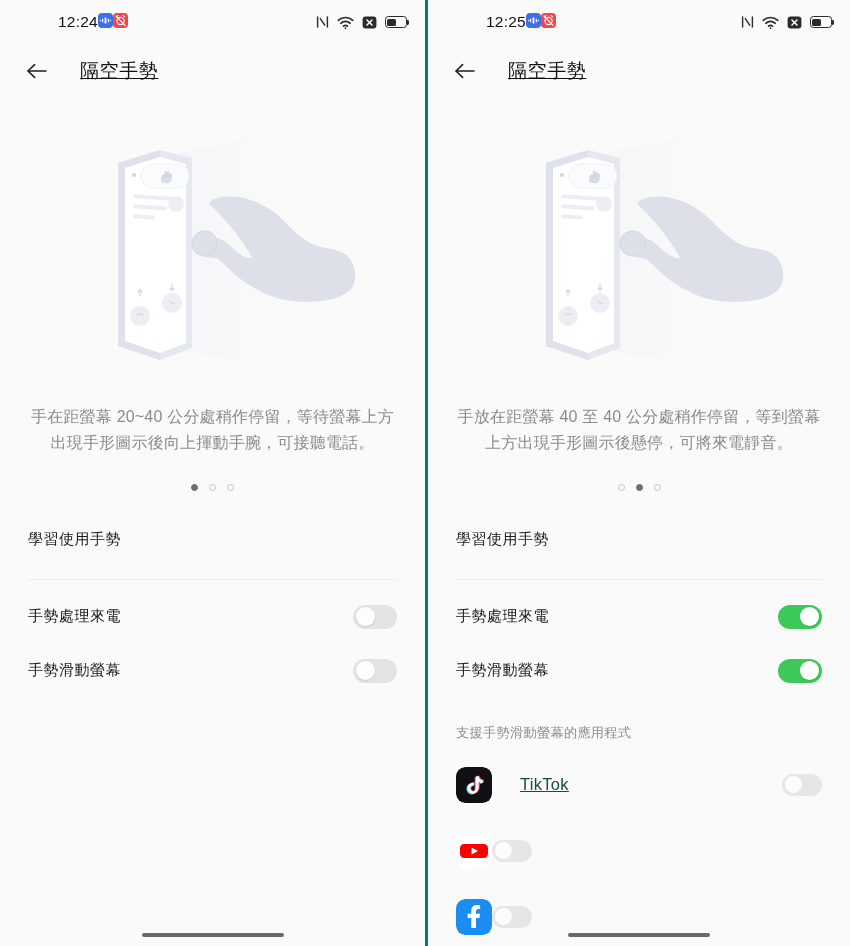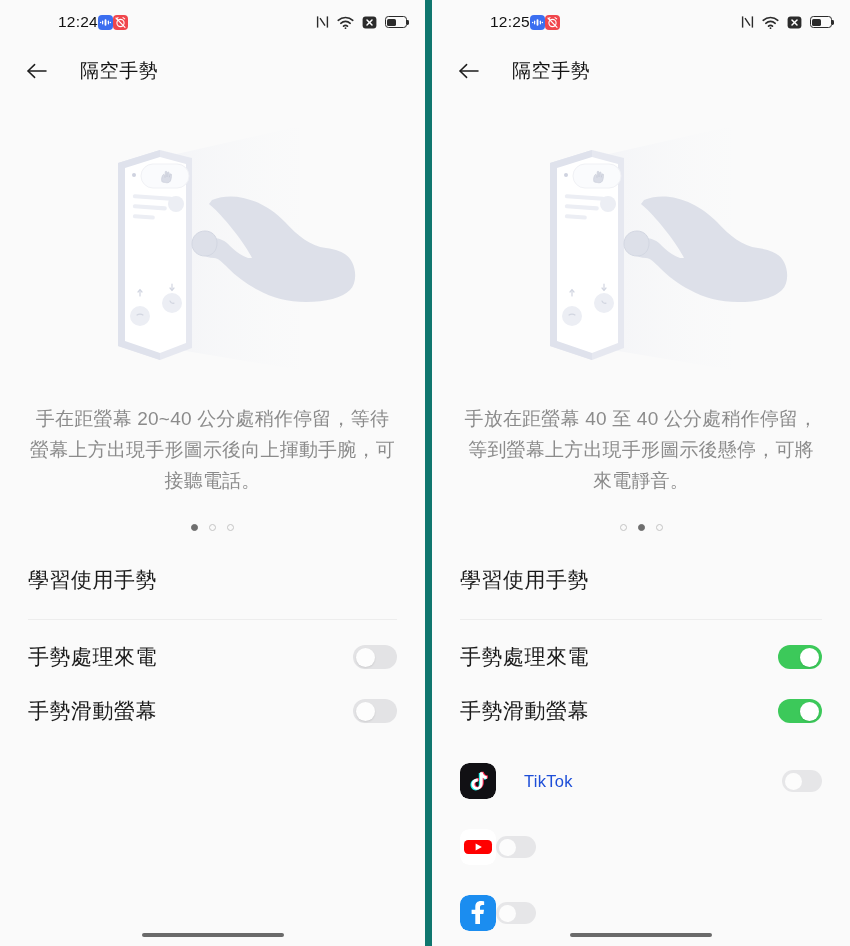--- a/index.html
+++ b/index.html
@@ -9,30 +9,30 @@
     font-family: "Liberation Sans", "DejaVu Sans", sans-serif;
     overflow: hidden;
   }
   .screens { display: flex; width: 850px; height: 946px; }
   .screen {
     width: 425px; height: 946px;
     background: #fafafa;
     position: relative;
     overflow: hidden;
   }
-  .screen.right { border-left: 7px solid #0f766e; }
+  .screen.right { border-left: 3px solid #0f766e; }
 
   
   .statusbar {
     height: 44px;
     display: flex; align-items: center;
     padding: 0 20px;
     position: relative;
   }
-  .sb-left { display: flex; align-items: center; gap: 0; margin-left: 38px; }
+  .sb-left { display: flex; align-items: flex-start; gap: 0; margin-left: 38px; }
   .sb-time { font-size: 15.5px; color: #111; letter-spacing: 0.2px; font-weight: 400; }
   .appicon { width: 15px; height: 15px; border-radius: 4px; position: relative; }
   .appicon.blue { background: #3b6ef0; }
   .appicon.red  { background: #f0464c; }
   .appicon svg { position: absolute; inset: 0; width: 100%; height: 100%; }
   .sb-right {
     position: absolute; right: 18px; top: 0; height: 44px;
     display: flex; align-items: center; gap: 8px;
   }
   .sb-ic { display: flex; align-items: center; justify-content: center; }
@@ -48,43 +48,44 @@
 
   
   .header { height: 54px; display: flex; align-items: center; padding: 0 22px; }
   .back-btn {
     width: 30px; height: 30px; display: flex; align-items: center; justify-content: center;
     cursor: pointer;
   }
   .page-title {
     font-size: 19px; color: #121212; margin-left: 28px; font-weight: 400;
     letter-spacing: 0.6px;
+    text-decoration: underline;
   }
 
   
   .illus { width: 425px; height: 300px; position: relative; }
   .illus svg { display: block; width: 100%; height: 100%; }
 
   
   .desc {
-    font-size: 19px; color: #8b8b8b; line-height: 1.62;
+    font-size: 16px; color: #8b8b8b; line-height: 1.62;
     text-align: center; padding: 6px 28px 0; letter-spacing: 0.2px;
   }
 
   
   .dots { display: flex; justify-content: center; gap: 11px; margin-top: 28px; }
   .dot { width: 7px; height: 7px; border-radius: 50%; border: 1px solid #c4c4c4; background: transparent; }
   .dot.active { background: #6e6e6e; border-color: #6e6e6e; }
 
   
   .rows { padding: 0 28px; margin-top: 22px; }
   .row {
     height: 54px; display: flex; align-items: center; justify-content: space-between;
   }
-  .row-label { font-size: 21px; color: #1b1b1b; letter-spacing: 0.5px; }
+  .row-label { font-size: 15px; color: #1b1b1b; letter-spacing: 0.5px; }
   .divider { height: 1px; background: #ededed; margin: 12px 0 10px; }
 
   
   .toggle {
     width: 44px; height: 24px; border-radius: 14px; position: relative;
     background: #e3e3e5; flex: 0 0 auto; cursor: pointer;
   }
   .toggle .knob {
     position: absolute; top: 2.5px; left: 3px;
     width: 19px; height: 19px; border-radius: 50%;
@@ -97,21 +98,21 @@
   
   .section-title {
     font-size: 13.2px; color: #8d8d8d; padding: 0 28px; margin-top: 26px; letter-spacing: 0.3px;
   }
   .app-rows { padding: 0 28px; margin-top: 10px; }
   .app-row { height: 66px; display: flex; align-items: center; }
   .app-icon {
     width: 36px; height: 36px; border-radius: 9px; flex: 0 0 auto;
     position: relative; overflow: hidden;
   }
-  .app-name { font-size: 16.5px; color: #1d4ed8; margin-left: 28px; flex: 1; letter-spacing: 0.3px; }
+  .app-name { font-size: 16.5px; color: #14532d; margin-left: 28px; flex: 1; letter-spacing: 0.3px; text-decoration: underline; }
   .app-toggle { width: 40px; height: 22px; border-radius: 13px; background: #e6e6e8; position: relative; cursor: pointer; }
   .app-toggle .knob { position: absolute; top: 2.4px; left: 3px; width: 17px; height: 17px; border-radius: 50%; background: #fcfcfc; }
 
   
   .home-ind {
     position: absolute; bottom: 9px; left: 50%; transform: translateX(-50%);
     width: 142px; height: 4px; border-radius: 3px; background: #6a6a6a;
   }
 </style>
 </head>
@@ -411,20 +412,21 @@
           </span>
       </div>
       <div class="row">
         <span class="row-label">手勢滑動螢幕</span>
         <span class="toggle on">
             <span class="knob"></span>
           </span>
       </div>
     </div>
 
+    <div class="section-title">支援手勢滑動螢幕的應用程式</div>
 
     <div class="app-rows">
       <div class="app-row">
         <span class="app-icon">
           <svg viewBox="0 0 36 36" width="36" height="36">
             <rect width="36" height="36" rx="9" fill="#111014"></rect>
             <path d="M22.6 9.2c.5 2.3 1.9 3.7 4.2 3.9v2.9c-1.4.1-2.7-.3-4.1-1.2v5.3c0 6.7-7.3 8.8-10.3 4-1.9-3.1-.7-8.5 5.4-8.7v3c-.5.1-1 .2-1.4.4-1.4.5-2.2 1.4-2 3 .4 3.1 6 4 5.5-2V9.2h2.7z" fill="#25f4ee" transform="translate(-1.1,0.7)"></path>
             <path d="M22.6 9.2c.5 2.3 1.9 3.7 4.2 3.9v2.9c-1.4.1-2.7-.3-4.1-1.2v5.3c0 6.7-7.3 8.8-10.3 4-1.9-3.1-.7-8.5 5.4-8.7v3c-.5.1-1 .2-1.4.4-1.4.5-2.2 1.4-2 3 .4 3.1 6 4 5.5-2V9.2h2.7z" fill="#fe2c55" transform="translate(1.1,-0.5)"></path>
             <path d="M22.6 9.2c.5 2.3 1.9 3.7 4.2 3.9v2.9c-1.4.1-2.7-.3-4.1-1.2v5.3c0 6.7-7.3 8.8-10.3 4-1.9-3.1-.7-8.5 5.4-8.7v3c-.5.1-1 .2-1.4.4-1.4.5-2.2 1.4-2 3 .4 3.1 6 4 5.5-2V9.2h2.7z" fill="#ffffff"></path>
           </svg>

